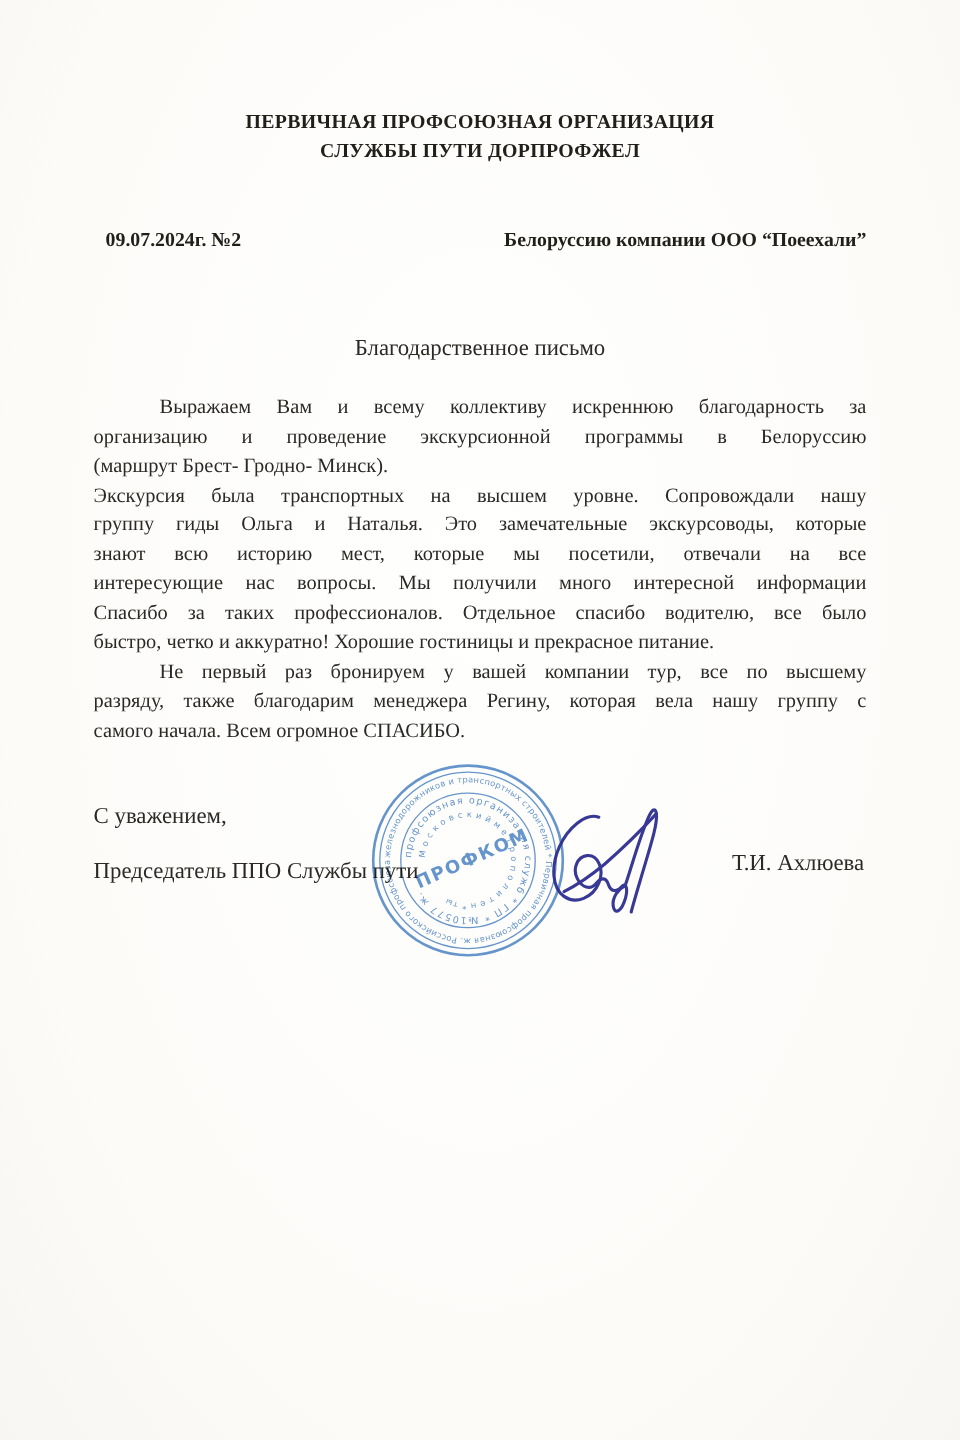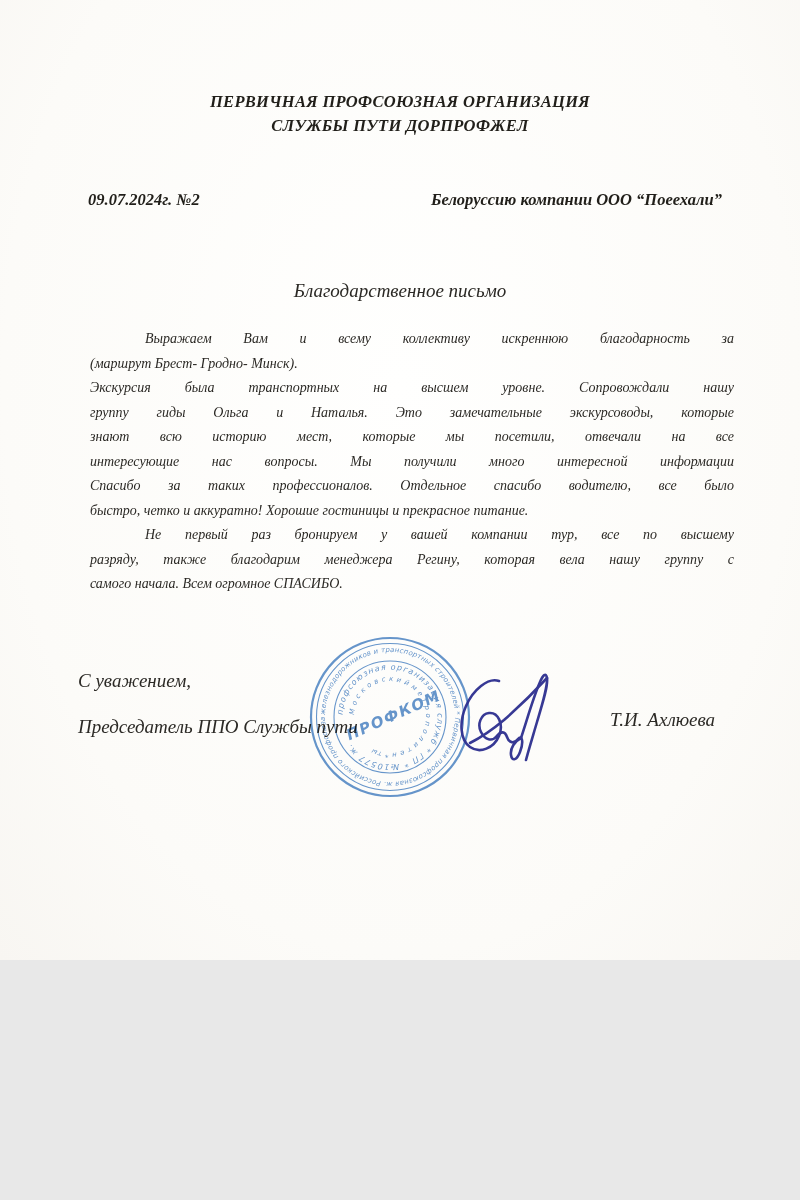--- a/index.html
+++ b/index.html
@@ -1,26 +1,25 @@
 <!DOCTYPE html>
 <html><head>
 <meta charset="utf-8">
 <style>
   html,body{margin:0;padding:0;}
   body{background:#e8e8e8;}
   .page{
     position:relative;
-    width:800px;height:960px;
+    width:800px;height:1200px;
     margin:0 auto;
     background:#fdfcfa;
     background-image:radial-gradient(ellipse at 50% 40%, #fffffe 0%, #fcfbf8 70%, #f8f6f2 100%);
     overflow:hidden;
     font-family:"Liberation Serif","DejaVu Serif",serif;
     color:#2b2925;
-    font-style:italic;
   }
   .org-header{
     position:absolute;left:0;top:90px;width:800px;
     text-align:center;
     font-weight:bold;
     font-size:16.5px;
     line-height:24px;
     letter-spacing:0.3px;
     color:#211f1a;
   }
@@ -29,21 +28,21 @@
     display:flex;justify-content:space-between;align-items:baseline;
     font-weight:bold;font-size:16.5px;color:#211f1a;
   }
   .ref-date{padding-left:10px;}
   .doc-title{
     position:absolute;left:0;top:280px;width:800px;
     text-align:center;font-size:19px;
   }
   .body-block{
     position:absolute;left:78px;top:327px;width:644px;
-    font-size:14px;line-height:24.5px;margin-left:12px;
+    font-size:17px;line-height:24.5px;
   }
   .ln{
     width:644px;
     text-align:justify;
     white-space:normal;
     overflow:visible;
   }
   .jl{text-align-last:justify;}
   .ll{text-align-last:left;}
   .ind{text-indent:55px;}
@@ -89,20 +88,21 @@
 
   <div class="ref-row">
     <div class="ref-date">09.07.2024г. №2</div>
     <div class="ref-addressee">Белоруссию компании ООО “Поеехали”</div>
   </div>
 
   <div class="doc-title">Благодарственное письмо</div>
 
   <div class="body-block">
     <div class="ln ind jl">Выражаем Вам и всему коллективу искреннюю благодарность за</div>
+    <div class="ln jl">организацию и проведение экскурсионной программы в Белоруссию</div>
     <div class="ln ll">(маршрут Брест- Гродно- Минск).</div>
     <div class="ln jl">Экскурсия была транспортных на высшем уровне. Сопровождали нашу</div>
     <div class="ln jl">группу гиды Ольга и Наталья. Это замечательные экскурсоводы, которые</div>
     <div class="ln jl">знают всю историю мест, которые мы посетили, отвечали на все</div>
     <div class="ln jl">интересующие нас вопросы. Мы получили много интересной информации</div>
     <div class="ln jl">Спасибо за таких профессионалов. Отдельное спасибо водителю, все было</div>
     <div class="ln ll">быстро, четко и аккуратно! Хорошие гостиницы и прекрасное питание.</div>
     <div class="ln ind jl">Не первый раз бронируем у вашей компании тур, все по высшему</div>
     <div class="ln jl">разряду, также благодарим менеджера Регину, которая вела нашу группу с</div>
     <div class="ln ll">самого начала. Всем огромное СПАСИБО.</div>

